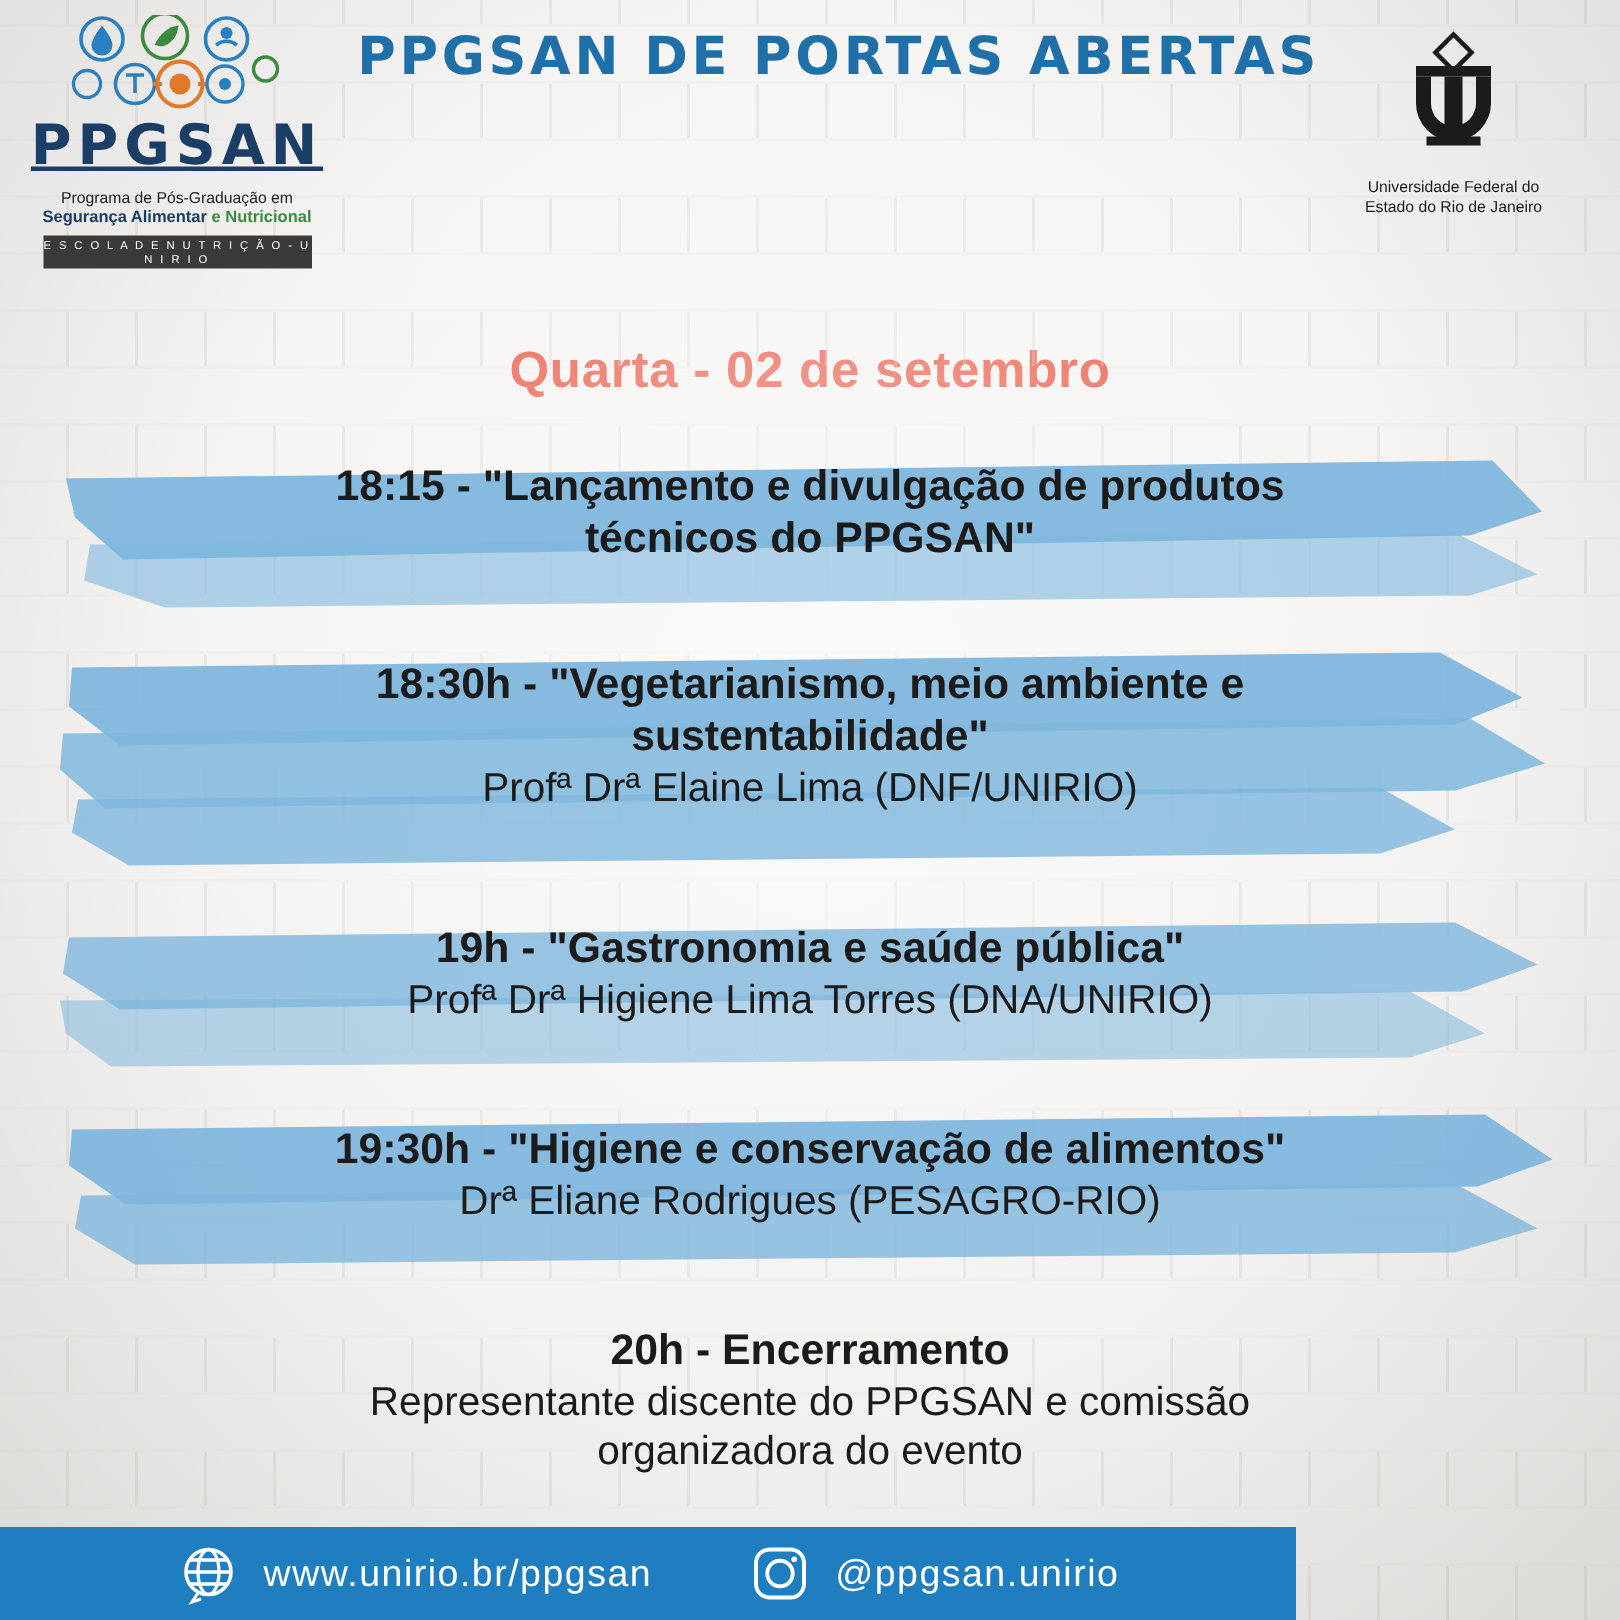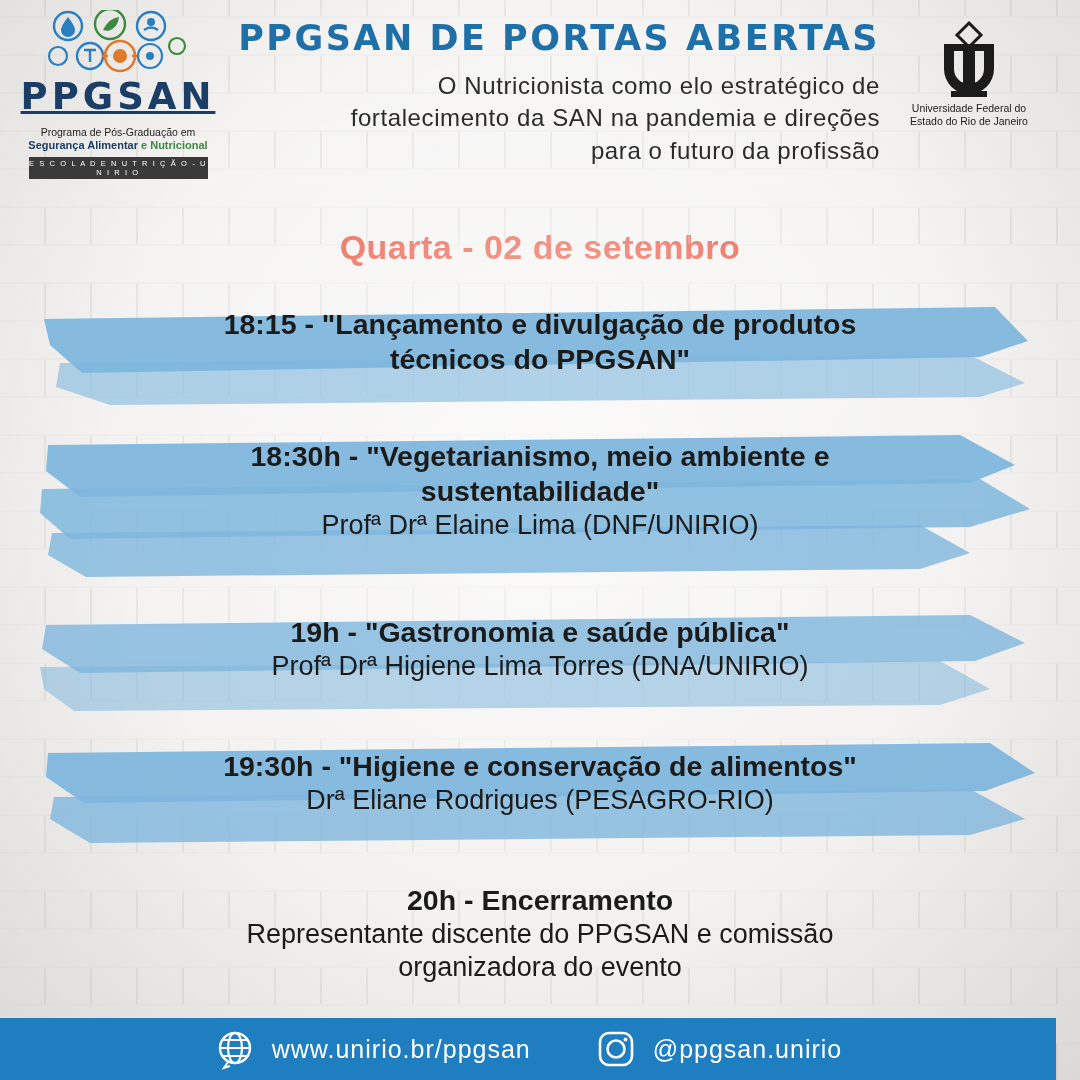--- a/index.html
+++ b/index.html
@@ -129,21 +129,21 @@
     font-size: 30px;
     letter-spacing: 2px;
     color: #1b1b1b;
     line-height: 1;
     margin-top: 2px;
   }
   .unirio-sub {
     font-size: 10.5px;
     color: #1b1b1b;
     line-height: 1.25;
-    margin-top: 0;
+    margin-top: 16px;
   }
 
   
   .date-line {
     text-align: center;
     color: #e8533f;
     font-weight: bold;
     font-size: 34px;
     margin-top: 28px;
     letter-spacing: 0.5px;
@@ -182,21 +182,21 @@
   .ln.speaker {
     font-weight: normal;
     font-size: 27px;
   }
 
   
   .footer {
     position: absolute;
     left: 0;
     bottom: 0;
-    width: 1056px;
+    width: 864px;
     height: 62px;
     background: #1f7ec0;
     display: flex;
     align-items: center;
     justify-content: center;
     gap: 64px;
   }
   .footer-item {
     display: flex;
     align-items: center;
@@ -240,25 +240,20 @@
       <div class="ppgsan-word">PPGSAN</div>
       <div class="ppgsan-sub1">Programa de Pós-Graduação em</div>
       <div class="ppgsan-sub2">
         <span>Segurança Alimentar</span><span class="green"> e </span><span class="green">Nutricional</span>
       </div>
       <div class="ppgsan-bar">E S C O L A   D E   N U T R I Ç Ã O  -  U N I R I O</div>
     </div>
 
     <div class="header-text">
       <div class="title-main">PPGSAN DE PORTAS ABERTAS</div>
-      <div class="title-sub">
-        <div>O Nutricionista como elo estratégico de</div>
-        <div>fortalecimento da SAN na pandemia e direções</div>
-        <div>para o futuro da profissão</div>
-      </div>
     </div>
 
     <div class="logo-unirio">
       <svg class="unirio-mark" width="110" height="78" viewBox="0 0 110 78">
         <path d="M55 3 L67 15 L55 27 L43 15 Z" fill="none" stroke="#1b1b1b" stroke-width="3"></path>
         <rect x="30" y="24" width="50" height="7" fill="#1b1b1b"></rect>
         <rect x="49" y="31" width="12" height="40" fill="#1b1b1b"></rect>
         <path d="M30 31 v18 a25 25 0 0 0 50 0 v-18 h-10 v18 a15 15 0 0 1 -30 0 v-18 z" fill="#1b1b1b"></path>
         <rect x="37" y="71" width="36" height="6" fill="#1b1b1b"></rect>
       </svg>

